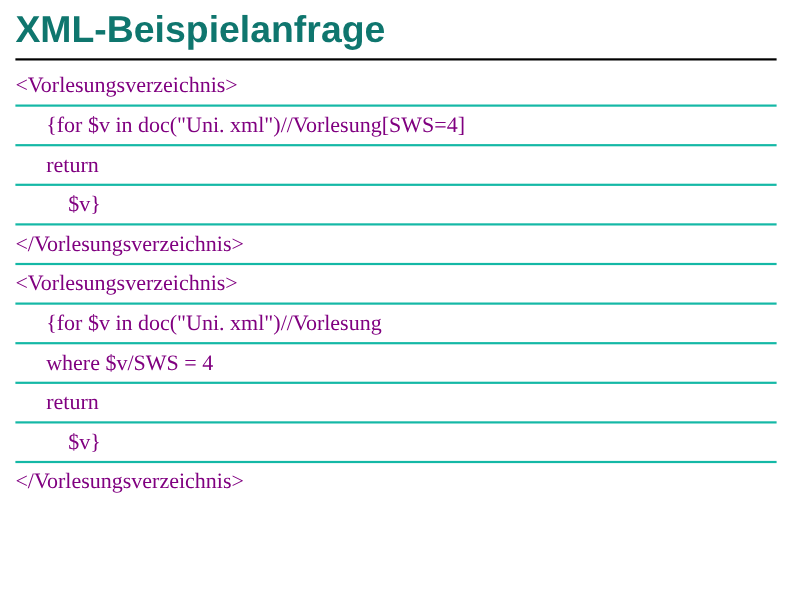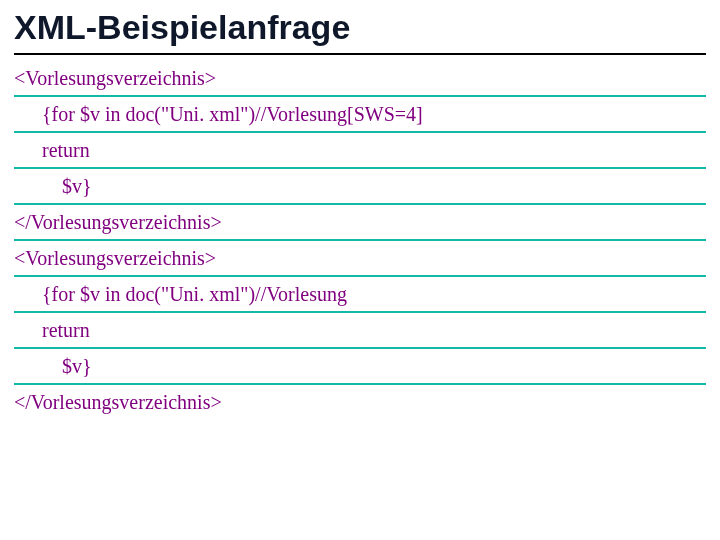--- a/index.html
+++ b/index.html
@@ -11,21 +11,21 @@
     font-family: "Times New Roman", Times, serif;
     overflow: hidden;
   }
   .slide {
     padding: 8px 14px 14px 14px;
   }
   .title {
     font-family: Arial, "Helvetica Neue", Helvetica, sans-serif;
     font-weight: 900;
     font-size: 34px;
-    color: #0f172a;
+    color: #0f766e;
     margin: 0 0 6px 0;
     letter-spacing: 0px;
   }
   .hr {
     border: none;
     border-top: 2px solid #000;
     margin: 0 0 6px 0;
   }
   .line {
     font-size: 20px;
@@ -46,16 +46,17 @@
   <h1 class="title">XML-Beispielanfrage</h1>
   <hr class="hr">
 
   <p class="line">&lt;Vorlesungsverzeichnis&gt;</p>
   <p class="line ind1">{for $v in doc("Uni. xml")//Vorlesung[SWS=4]</p>
   <p class="line ind1">return</p>
   <p class="line ind2">$v}</p>
   <p class="line">&lt;/Vorlesungsverzeichnis&gt;</p>
   <p class="line">&lt;Vorlesungsverzeichnis&gt;</p>
   <p class="line ind1">{for $v in doc("Uni. xml")//Vorlesung</p>
+  <p class="line ind1">where $v/SWS = 4</p>
   <p class="line ind1">return</p>
   <p class="line ind2">$v}</p>
   <p class="line noborder">&lt;/Vorlesungsverzeichnis&gt;</p>
 </div>
 
 </body></html>

